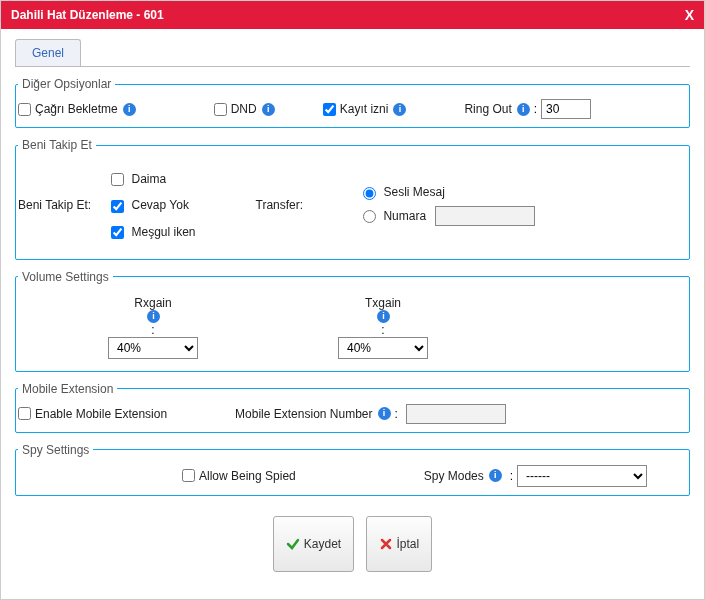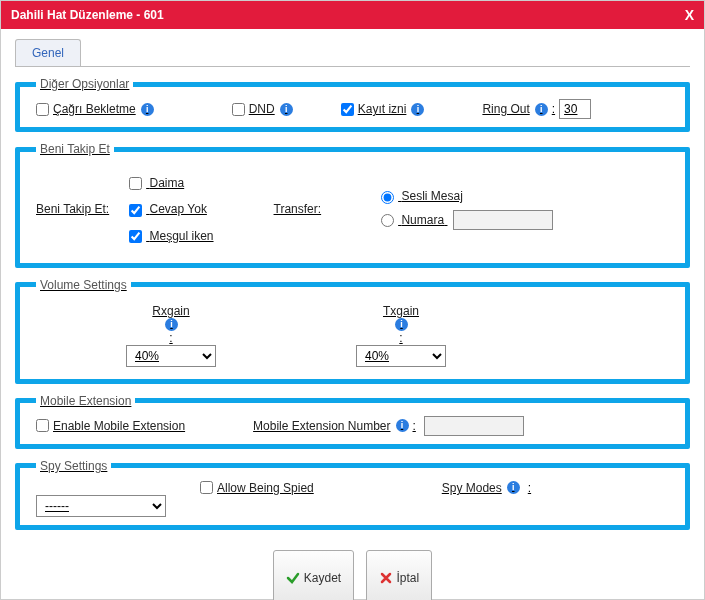--- a/index.html
+++ b/index.html
@@ -4,21 +4,21 @@
   <style>
     * { box-sizing: border-box; font-family: Arial, sans-serif; font-size: 12px; }
     body { margin: 0; padding: 0; background: #f0f0f0; }
     .window { width: 705px; height: 600px; border: 1px solid #ccc; background: #fff; }
     .titlebar { background: #e21b3c; color: #fff; padding: 6px 10px; font-weight: bold; font-size: 13px; display: flex; justify-content: space-between; align-items: center; }
     .titlebar-close { color: #fff; font-weight: bold; font-size: 14px; cursor: pointer; }
     .content { padding: 10px 14px; }
     .tabs { display: flex; border-bottom: 1px solid #bbb; margin-bottom: 10px; }
     .tab { padding: 6px 16px; border: 1px solid #bbb; border-bottom: none; background: #eef1f7; color: #3366bb; margin-right: 2px; border-radius: 3px 3px 0 0; cursor: pointer; }
     .tab.active { background: #fff; position: relative; top: 1px; color: #3366bb; }
-    fieldset { border: 5px solid #0ea5e9; border-radius: 2px; margin: 0 0 10px 0; padding: 8px 16px; text-decoration: underline; }
+    fieldset { border: 1px solid #0ea5e9; border-radius: 2px; margin: 0 0 10px 0; padding: 8px 2px; }
     legend { color: #555; padding: 0 4px; font-size: 12px; }
     label { color: #222; }
     .row { display: flex; align-items: center; flex-wrap: wrap; }
     .row > * { margin-right: 4px; }
     .info-icon { display: inline-block; width: 13px; height: 13px; border-radius: 50%; background: #2b7de0; color: #fff; font-size: 9px; font-weight: bold; text-align: center; line-height: 13px; margin-left: 1px; vertical-align: middle; }
     input[type="checkbox"], input[type="radio"] { margin: 0 4px 0 0; vertical-align: middle; }
     input[type="text"], select { border: 1px solid #888; padding: 2px 4px; font-size: 12px; }
     input[type="text"] { width: 80px; background: #fff; }
     select { background: #fff; min-width: 70px; }
     .followme-grid { display: flex; }
@@ -64,21 +64,21 @@
 
         <span style="width:40px"></span>
         <input type="checkbox" checked="" style="">
         <label>Kayıt izni</label>
         <span class="info-icon">i</span>
 
         <span style="width:50px"></span>
         <label>Ring Out</label>
         <span class="info-icon">i</span>
         <span>:</span>
-        <input type="text" style="width: 32px;" value="30">
+        <input type="text" style="width: 50px;" value="30">
       </div>
     </fieldset>
 
     <fieldset>
       <legend>Beni Takip Et</legend>
       <div class="followme-grid">
         <div class="followme-left">
           <label>Beni Takip Et:</label>
           <div class="followme-options">
             <div>

